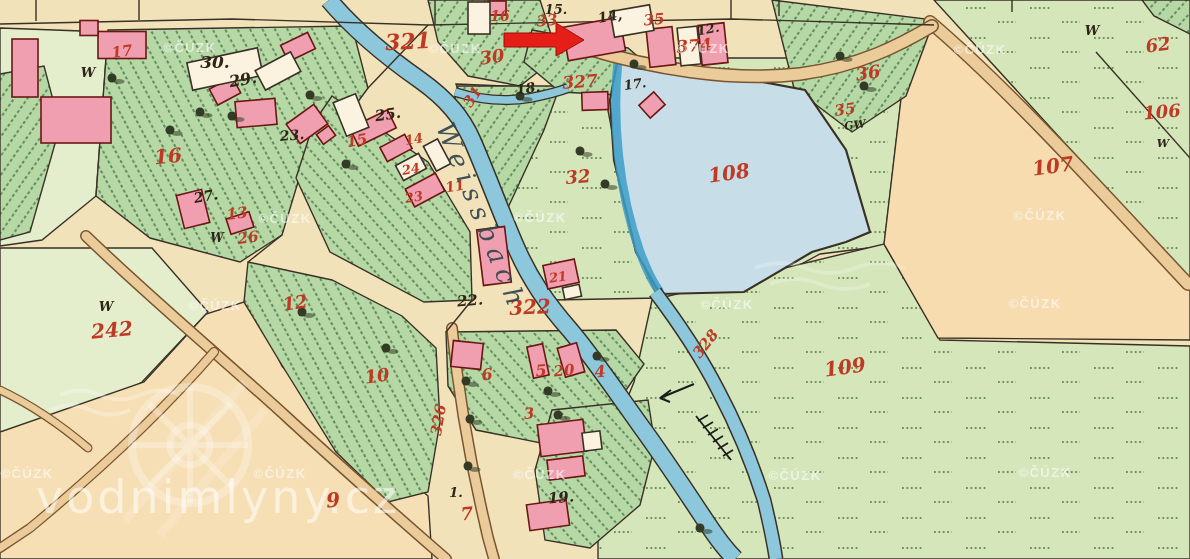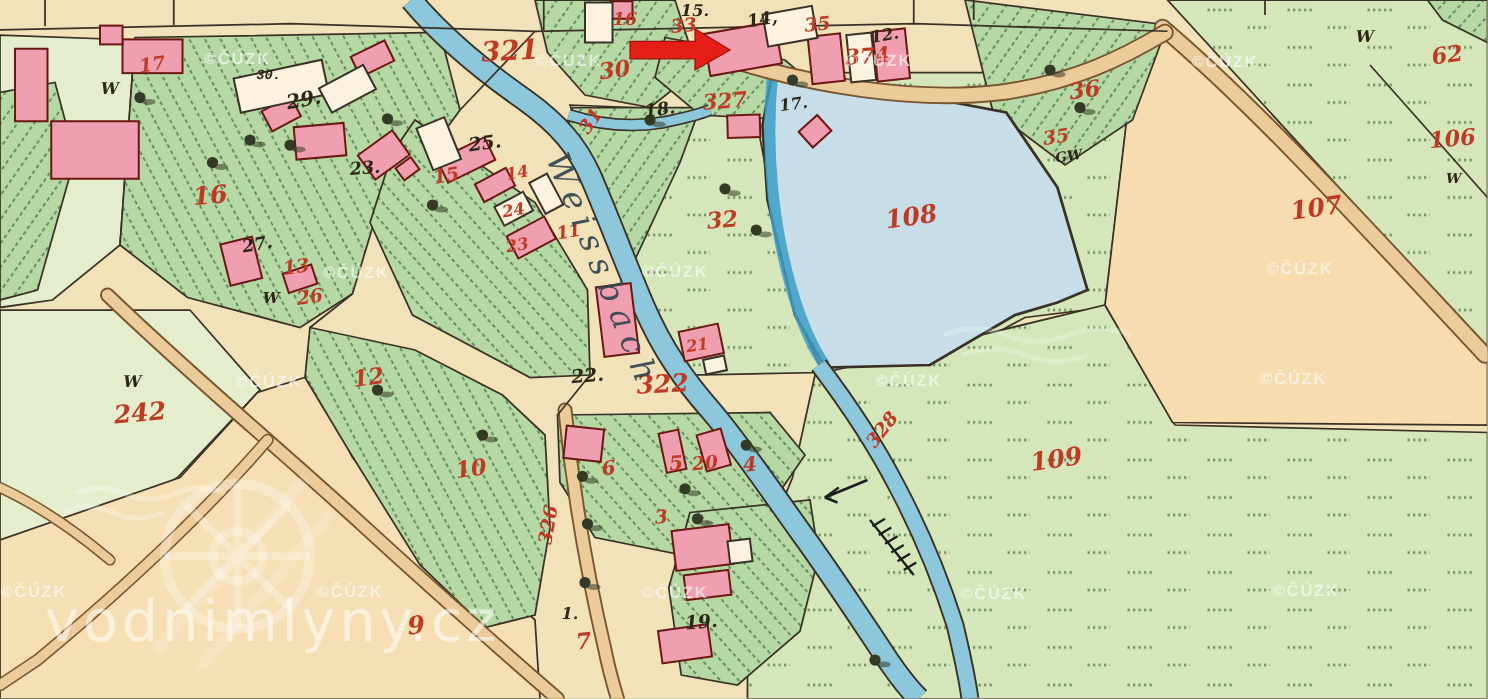--- a/index.html
+++ b/index.html
@@ -304,21 +304,21 @@
       <span class="lbl red" style="left: 487px; top: 375px; font-size: 16px; transform: translate(-50%, -50%) rotate(-5deg);">6</span>
       <span class="lbl red" style="left: 541px; top: 371px; font-size: 16px; transform: translate(-50%, -50%) rotate(-5deg);">5</span>
       <span class="lbl red" style="left: 564px; top: 371px; font-size: 15px; transform: translate(-50%, -50%) rotate(-5deg);">20</span>
       <span class="lbl red" style="left: 600px; top: 372px; font-size: 16px; transform: translate(-50%, -50%) rotate(-5deg);">4</span>
       <span class="lbl red" style="left: 529px; top: 414px; font-size: 15px; transform: translate(-50%, -50%) rotate(-5deg);">3</span>
       <span class="lbl red" style="left: 333px; top: 500px; font-size: 20px; transform: translate(-50%, -50%) rotate(-5deg);">9</span>
       <span class="lbl red" style="left: 467px; top: 514px; font-size: 18px; transform: translate(-50%, -50%) rotate(-5deg);">7</span>
       <span class="lbl red" style="left: 439px; top: 420px; font-size: 15px; transform: translate(-50%, -50%) rotate(-80deg);">326</span>
       <span class="lbl red" style="left: 706px; top: 344px; font-size: 15px; transform: translate(-50%, -50%) rotate(-52deg);">328</span>
       <span class="lbl red" style="left: 845px; top: 367px; font-size: 20px; transform: translate(-50%, -50%) rotate(-8deg);">109</span>
-      <span class="lbl blk" style="left: 215px; top: 62px; font-size: 11px; transform: translate(-50%, -50%) rotate(0deg); font-family: Liberation Mono, monospace;">30.</span>
+      <span class="lbl blk" style="left: 215px; top: 62px; font-size: 17px; transform: translate(-50%, -50%) rotate(0deg);">30.</span>
       <span class="lbl blk" style="left: 243px; top: 80px; font-size: 16px; transform: translate(-50%, -50%) rotate(-10deg);">29.</span>
       <span class="lbl blk" style="left: 292px; top: 135px; font-size: 14px; transform: translate(-50%, -50%) rotate(-5deg);">23.</span>
       <span class="lbl blk" style="left: 388px; top: 115px; font-size: 15px; transform: translate(-50%, -50%) rotate(-8deg);">25.</span>
       <span class="lbl blk" style="left: 206px; top: 196px; font-size: 14px; transform: translate(-50%, -50%) rotate(-10deg);">27.</span>
       <span class="lbl blk" style="left: 520px; top: 9px; font-size: 13px; transform: translate(-50%, -50%) rotate(0deg); margin-left: 36px;">15.</span>
       <span class="lbl blk" style="left: 610px; top: 16px; font-size: 14px; transform: translate(-50%, -50%) rotate(-10deg);">14,</span>
       <span class="lbl blk" style="left: 708px; top: 29px; font-size: 13px; transform: translate(-50%, -50%) rotate(-10deg);">12.</span>
       <span class="lbl blk" style="left: 528px; top: 88px; font-size: 14px; transform: translate(-50%, -50%) rotate(-8deg);">18.</span>
       <span class="lbl blk" style="left: 635px; top: 84px; font-size: 13px; transform: translate(-50%, -50%) rotate(-8deg);">17.</span>
       <span class="lbl blk" style="left: 470px; top: 301px; font-size: 15px; transform: translate(-50%, -50%) rotate(-5deg);">22.</span>

